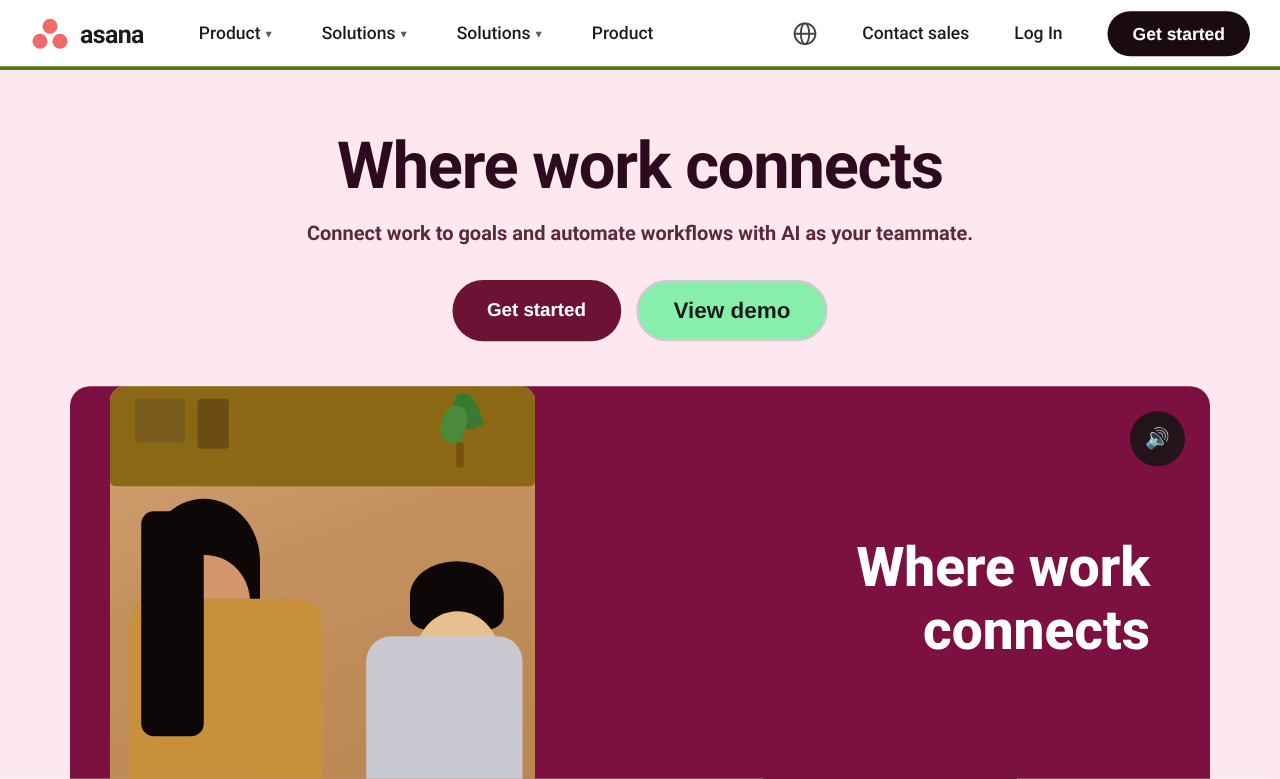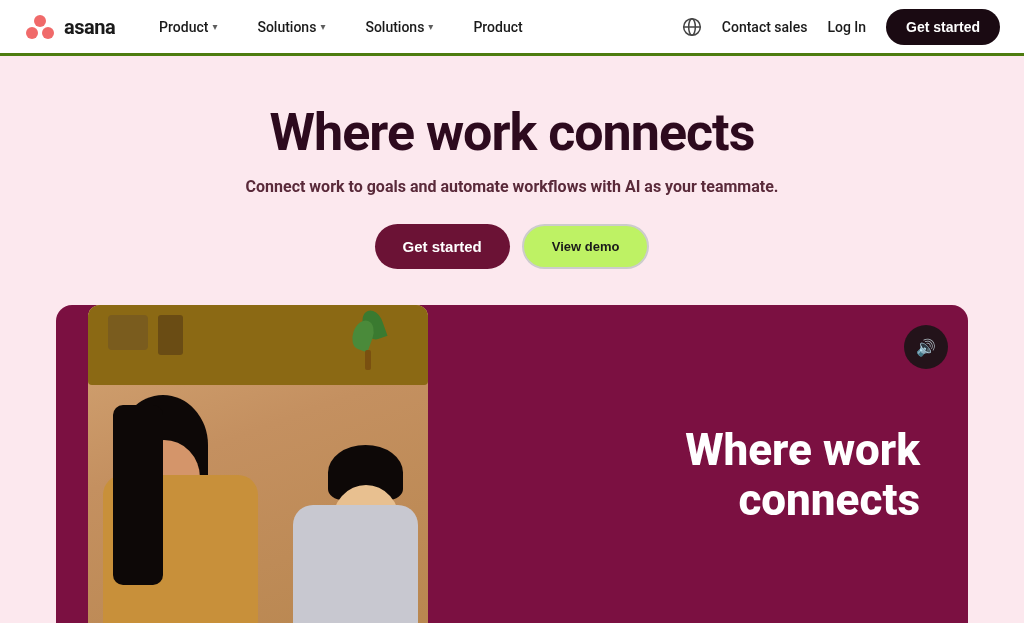--- a/index.html
+++ b/index.html
@@ -69,21 +69,21 @@
     }
 
     .nav-link .chevron {
       font-size: 10px;
       opacity: 0.7;
     }
 
     .nav-right {
       display: flex;
       align-items: center;
-      gap: 20px;
+      gap: 36px;
     }
 
     .nav-globe {
       width: 20px;
       height: 20px;
       cursor: pointer;
       color: #444;
     }
 
     .nav-contact {
@@ -147,26 +147,26 @@
       color: #fff;
       border: none;
       padding: 14px 28px;
       border-radius: 28px;
       font-size: 15px;
       font-weight: 600;
       cursor: pointer;
     }
 
     .btn-view-demo {
-      background: #bef264;
+      background: #86efac;
       color: #1a1a1a;
       border: 2px solid #ccc;
       padding: 12px 28px;
       border-radius: 28px;
-      font-size: 13px;
+      font-size: 18px;
       font-weight: 600;
       cursor: pointer;
     }
 
     
     .video-section {
       background: #7b1041;
       margin: 0 28px;
       border-radius: 16px 16px 0 0;
       height: 340px;

